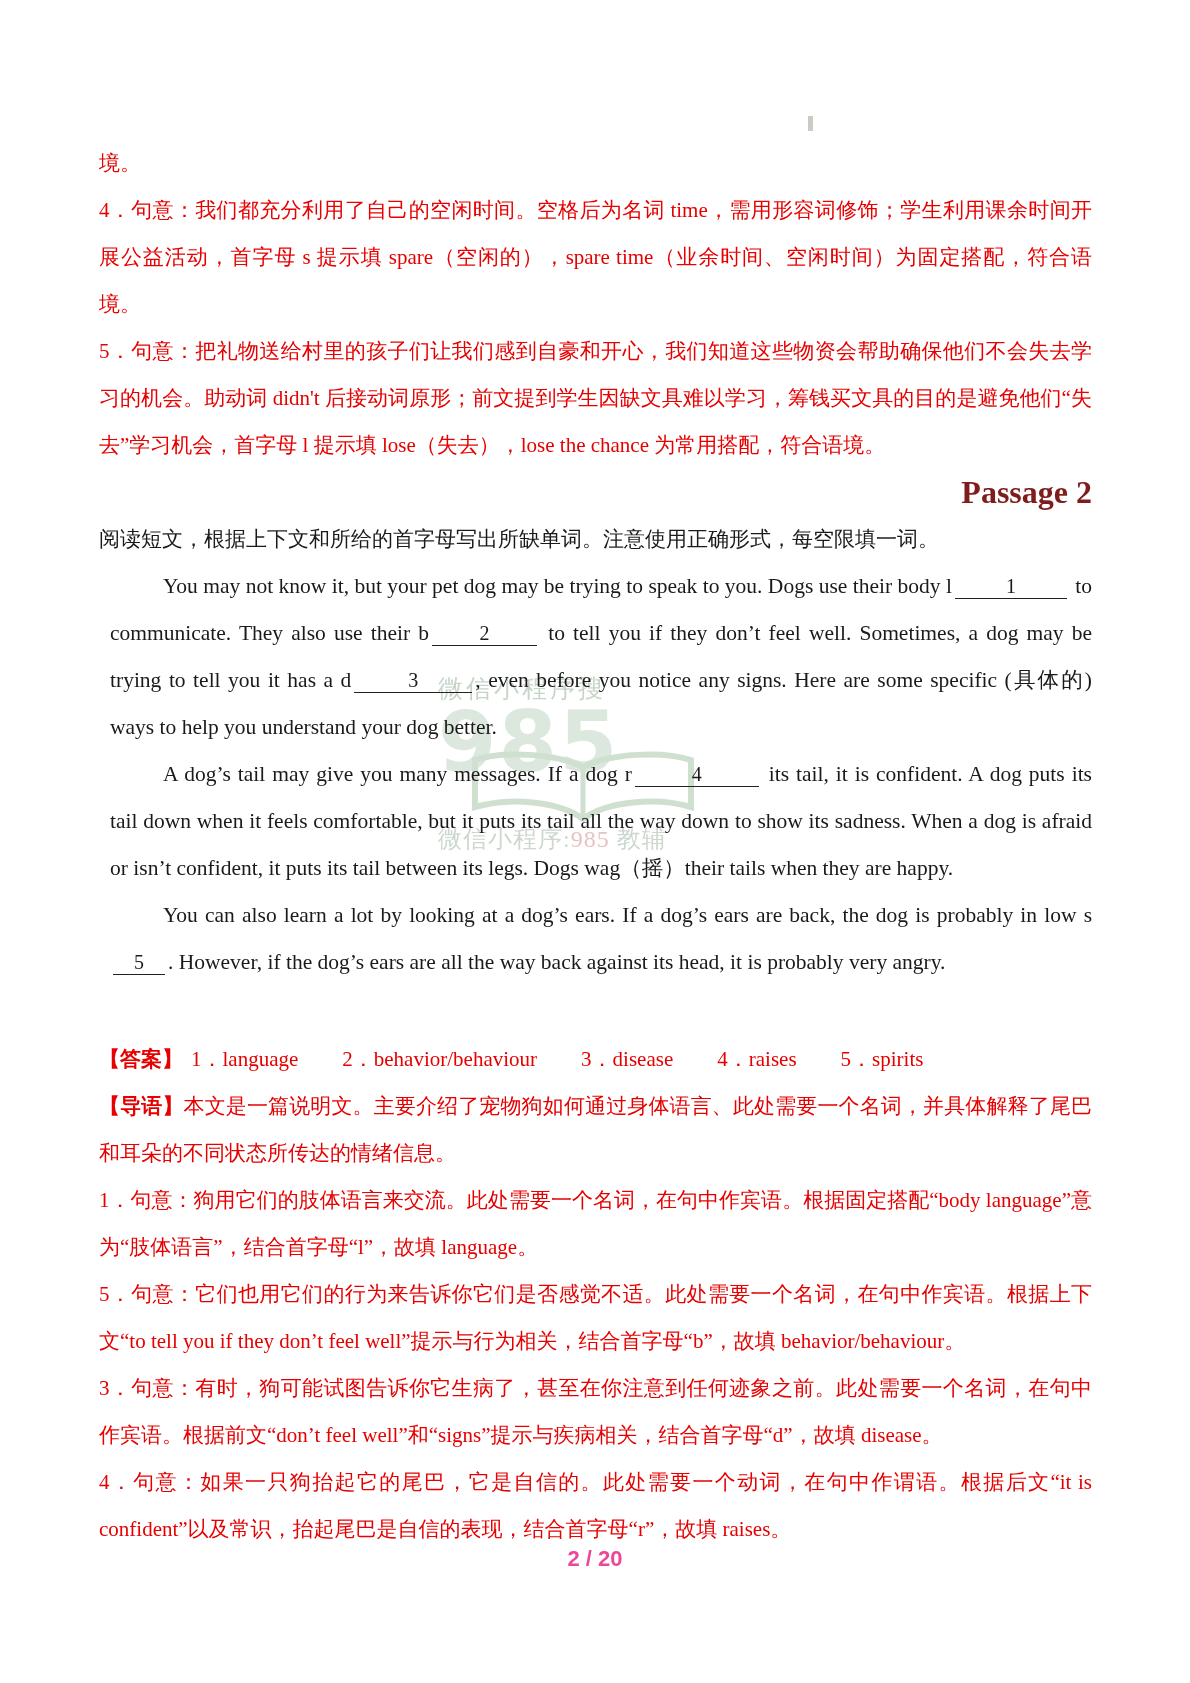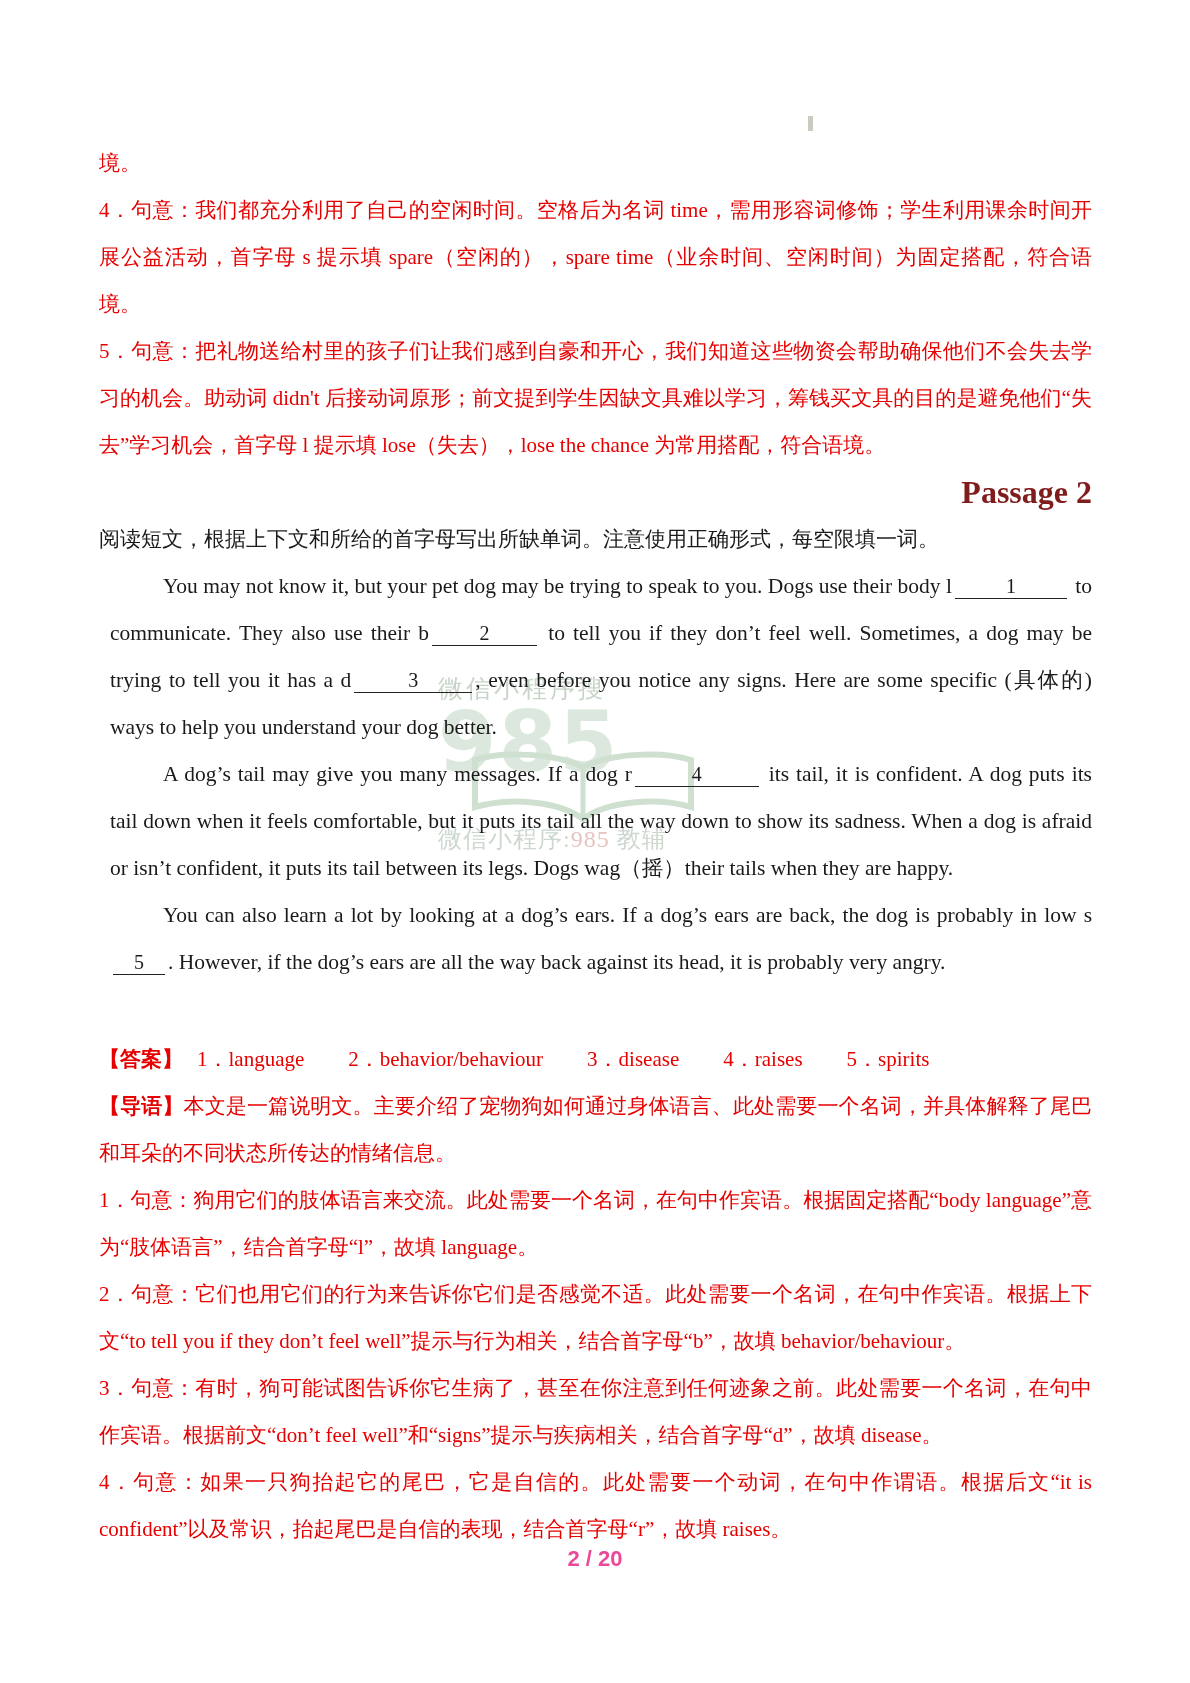--- a/index.html
+++ b/index.html
@@ -50,21 +50,21 @@
     vertical-align: baseline;
     margin: 0 3px;
   }
   .w112 { width: 112px; }
   .w105 { width: 105px; }
   .w118 { width: 118px; }
   .w124 { width: 124px; }
   .w52  { width: 52px; }
   .answers { margin-top: 50px; }
   .ans-item { margin-left: 44px; }
-  .ans-item-first { margin-left: 14px; }
+  .ans-item-first { margin-left: 8px; }
   .footer {
     position: absolute;
     left: 0;
     right: 0;
     top: 1546px;
     text-align: center;
     font-family: "Liberation Sans", "DejaVu Sans", sans-serif;
     font-weight: bold;
     font-size: 22px;
     color: #ec4899;
@@ -144,21 +144,21 @@
 
     <p class="para eng indent"><span>A dog’s tail may give you many messages. If a dog r</span><span class="blank w124">4</span><span> its tail, it is confident. A dog puts its tail down when it feels comfortable, but it puts its tail all the way down to show its sadness. When a dog is afraid or isn’t confident, it puts its tail between its legs. Dogs wag（摇）their tails when they are happy.</span></p>
 
     <p class="para eng indent"><span>You can also learn a lot by looking at a dog’s ears. If a dog’s ears are back, the dog is probably in low s</span><span class="blank w52">5</span><span>. However, if the dog’s ears are all the way back against its head, it is probably very angry.</span></p>
 
     <p class="para red answers"><span class="label">【答案】</span><span class="ans-item ans-item-first">1．language</span><span class="ans-item">2．behavior/behaviour</span><span class="ans-item">3．disease</span><span class="ans-item">4．raises</span><span class="ans-item">5．spirits</span></p>
 
     <p class="para red"><span class="label">【导语】</span><span>本文是一篇说明文。主要介绍了宠物狗如何通过身体语言、此处需要一个名词，并具体解释了尾巴和耳朵的不同状态所传达的情绪信息。</span></p>
 
     <p class="para red">1．句意：狗用它们的肢体语言来交流。此处需要一个名词，在句中作宾语。根据固定搭配“body language”意为“肢体语言”，结合首字母“l”，故填 language。</p>
-    <p class="para red">2．句意：它们也用它们的行为来告诉你它们是否感觉不适。此处需要一个名词，在句中作宾语。根据上下文“to tell you if they don’t feel well”提示与行为相关，结合首字母“b”，故填 behavior/behaviour。</p>
+    <p class="para red">5．句意：它们也用它们的行为来告诉你它们是否感觉不适。此处需要一个名词，在句中作宾语。根据上下文“to tell you if they don’t feel well”提示与行为相关，结合首字母“b”，故填 behavior/behaviour。</p>
     <p class="para red">3．句意：有时，狗可能试图告诉你它生病了，甚至在你注意到任何迹象之前。此处需要一个名词，在句中作宾语。根据前文“don’t feel well”和“signs”提示与疾病相关，结合首字母“d”，故填 disease。</p>
     <p class="para red">4．句意：如果一只狗抬起它的尾巴，它是自信的。此处需要一个动词，在句中作谓语。根据后文“it is confident”以及常识，抬起尾巴是自信的表现，结合首字母“r”，故填 raises。</p>
 
   </div>
 
   <div class="footer">2 / 20</div>
 
 </div>
 
 </body></html>

